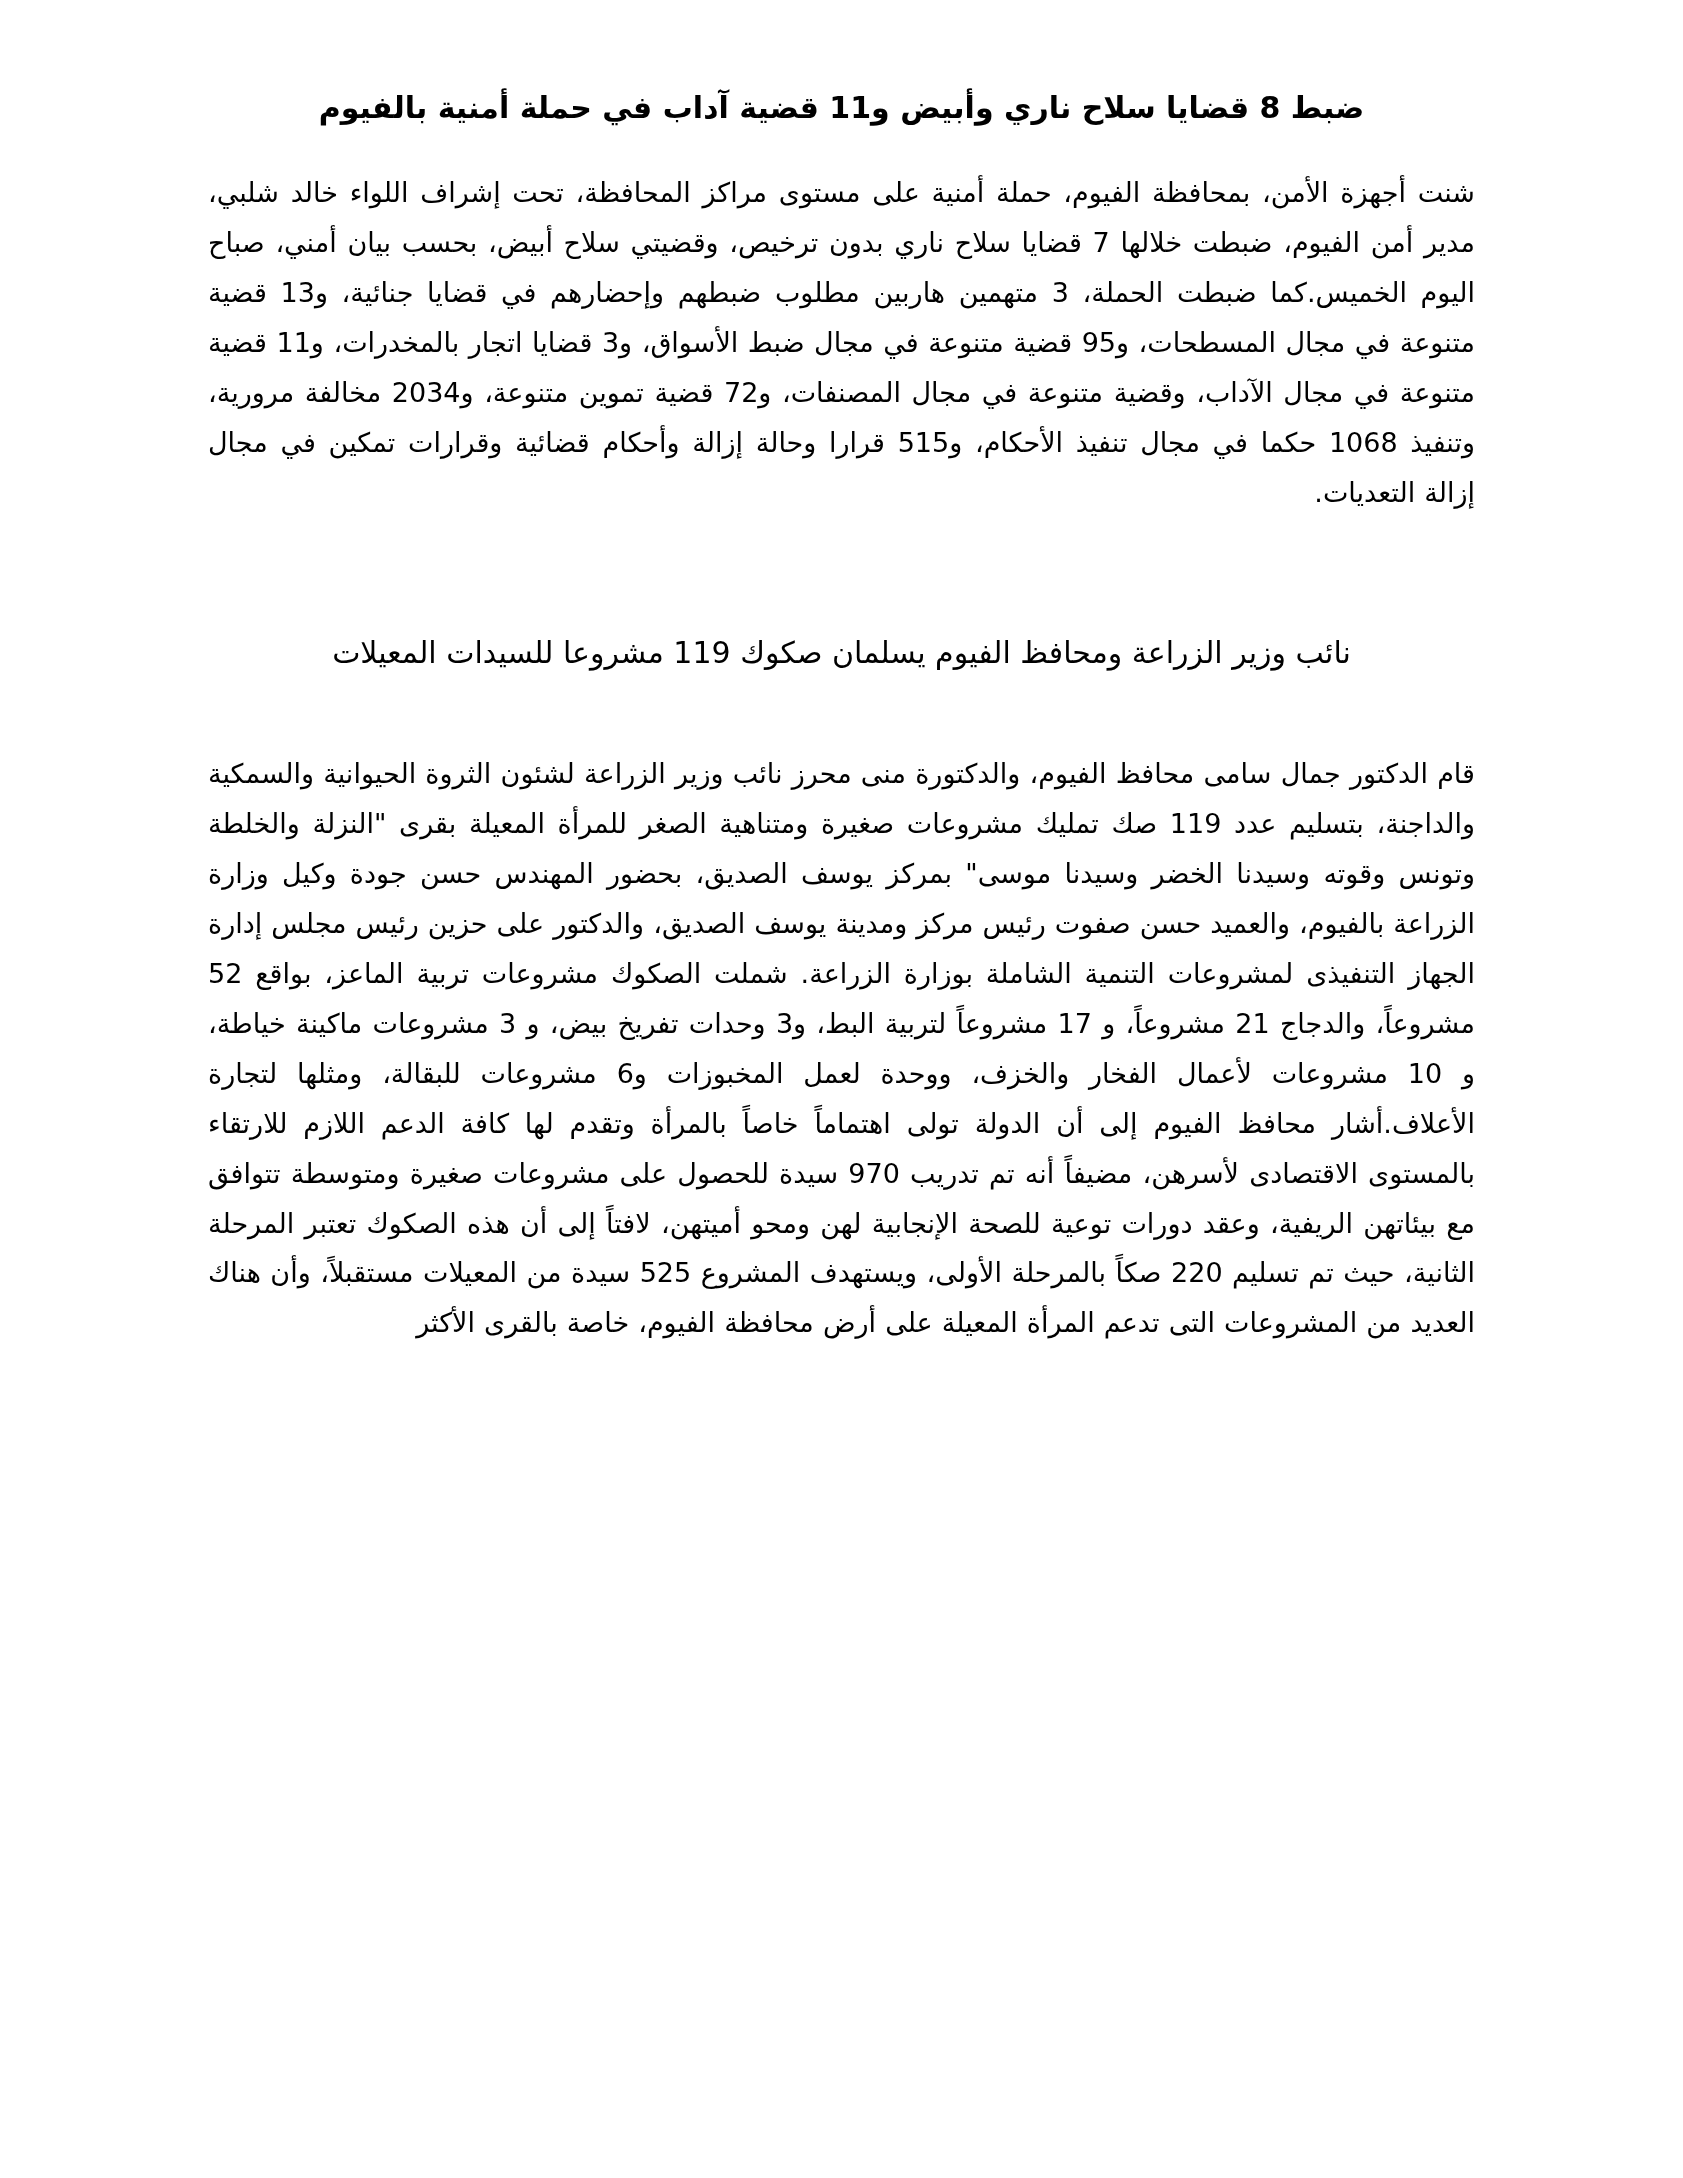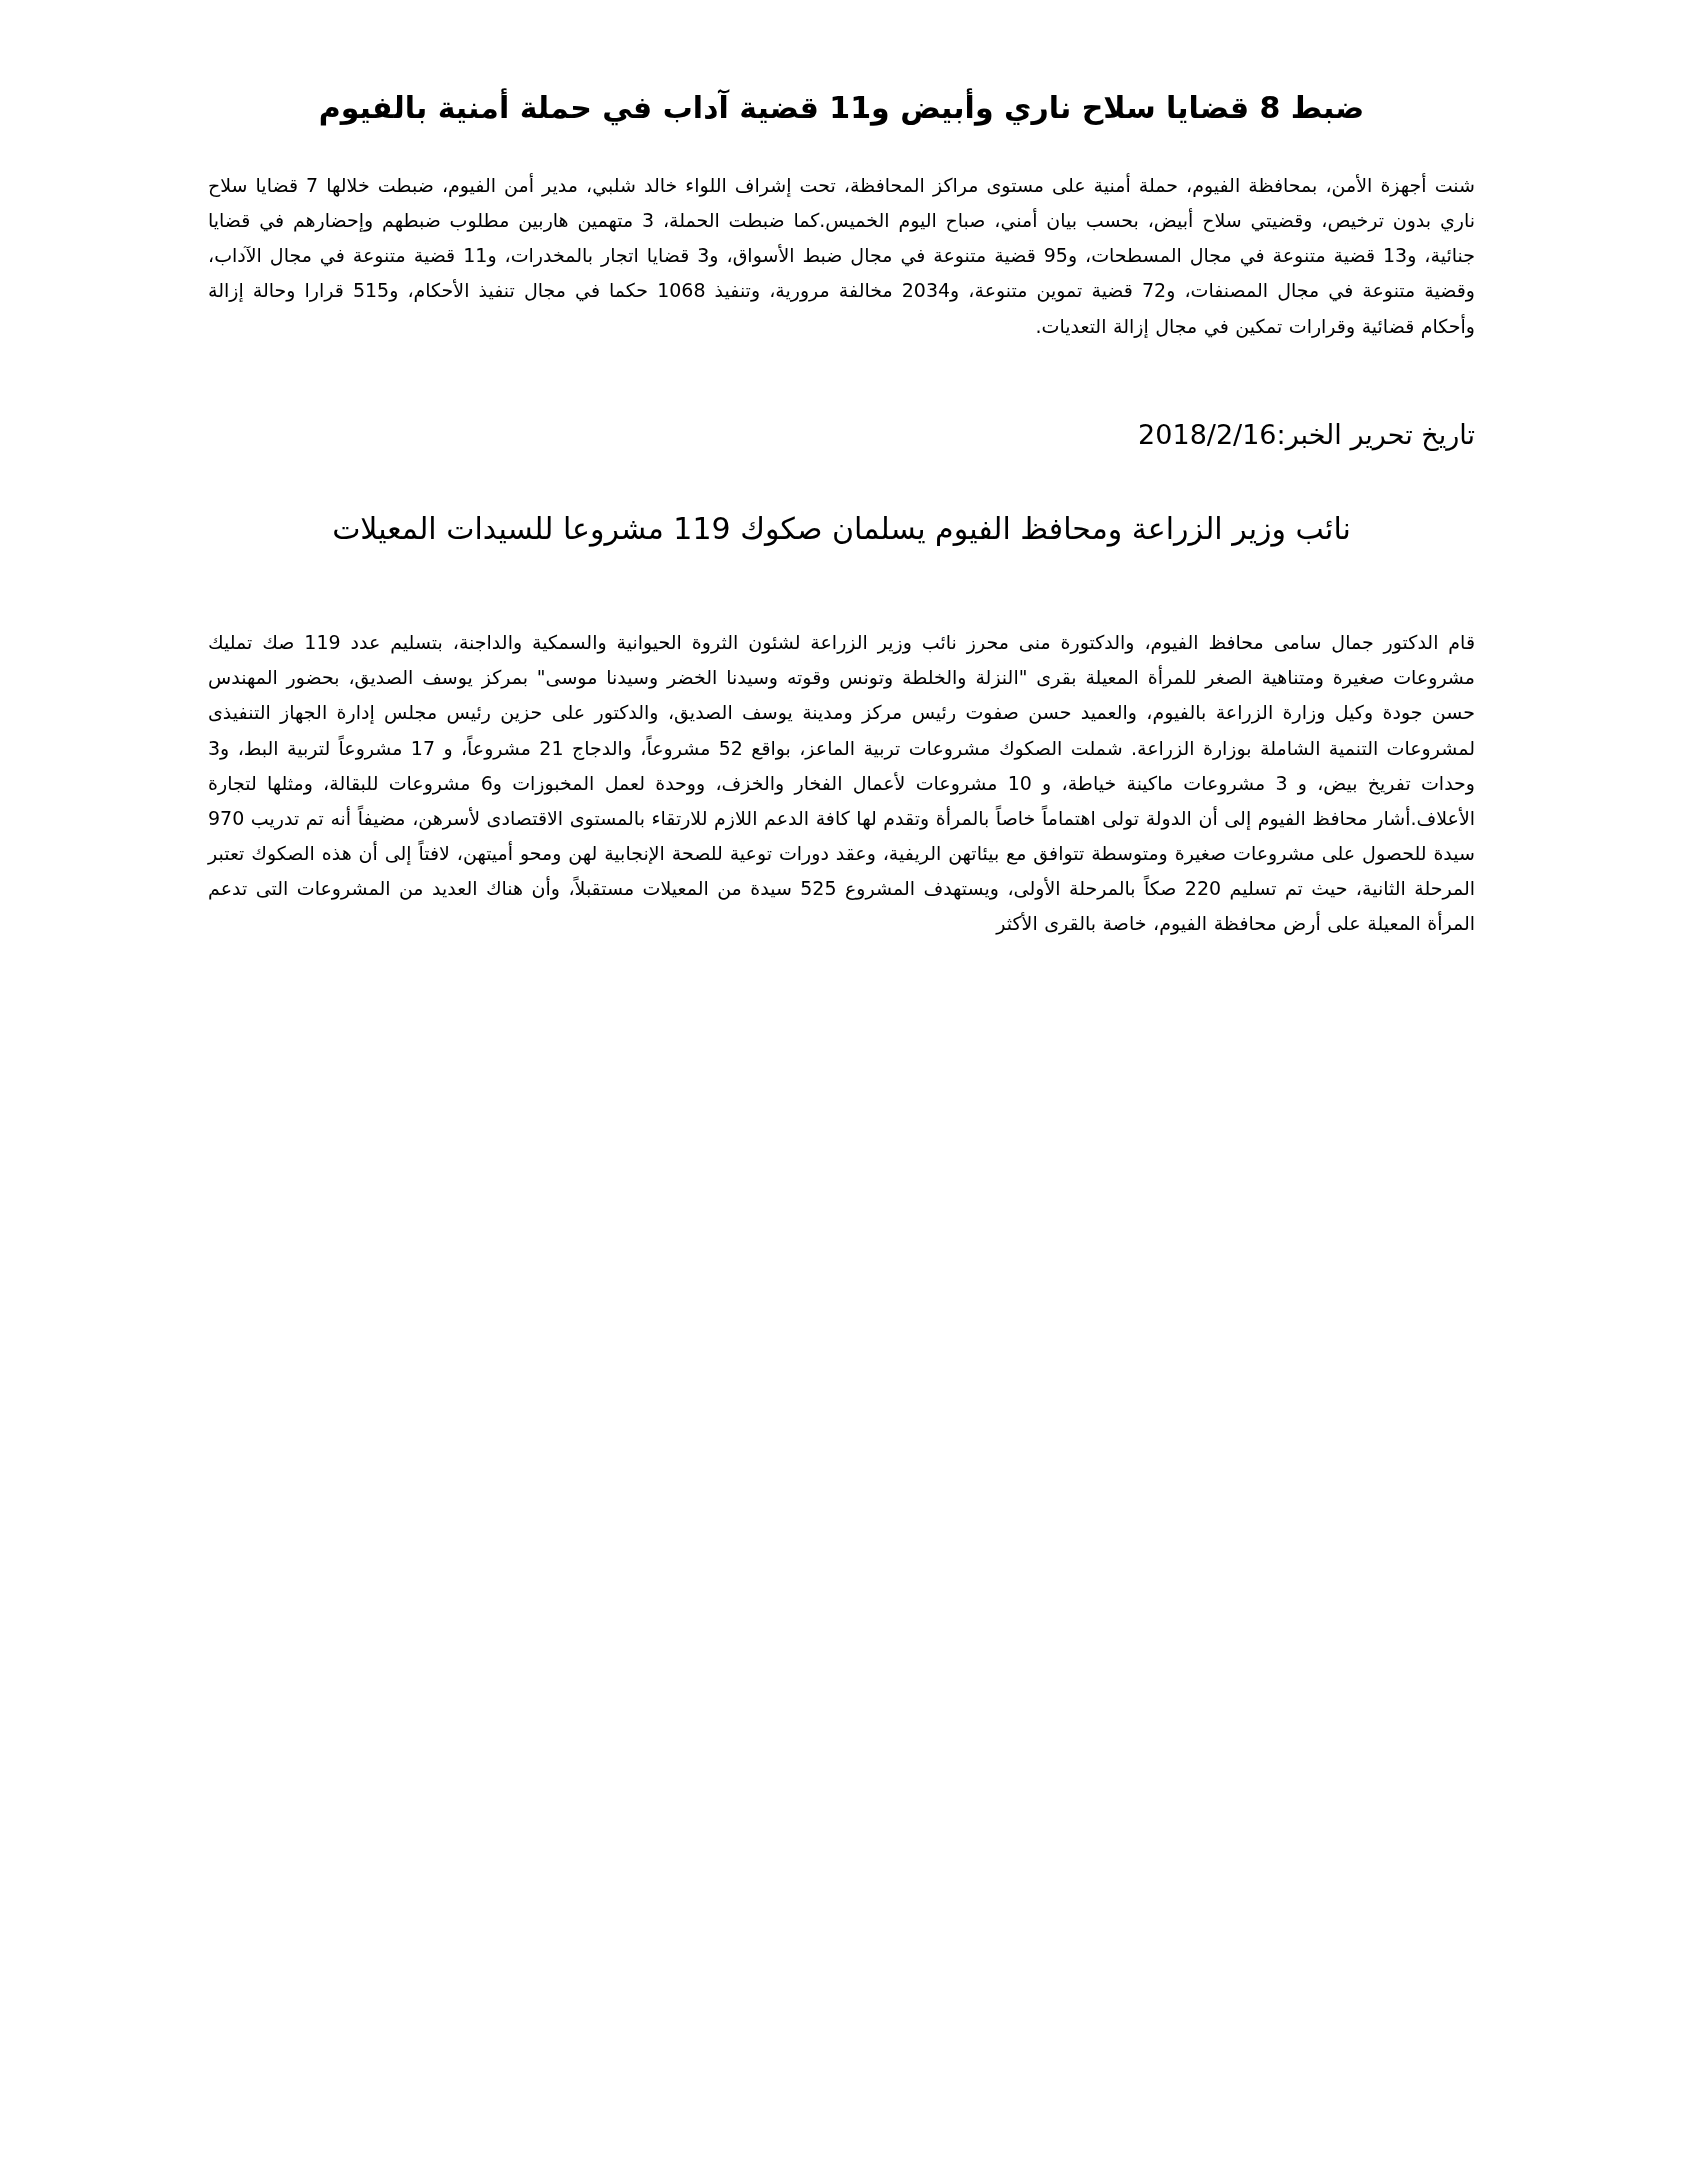--- a/index.html
+++ b/index.html
@@ -30,21 +30,21 @@
   }
   .doc-title-2 {
     font-size: 30px;
     font-weight: normal;
     text-align: center;
     line-height: 1.55;
     margin: 46px 0 10px 0;
     direction: rtl;
   }
   p.body-par {
-    font-size: 19px;
+    font-size: 27px;
     line-height: 1.85;
     text-align: justify;
     text-align-last: right;
     margin: 0 0 26px 0;
     direction: rtl;
     word-spacing: 0.5px;
   }
   p.meta-line {
     font-size: 27px;
     line-height: 1.85;
@@ -64,21 +64,20 @@
 
 <div class="page">
 
   <h1 class="doc-title">ضبط 8 قضايا سلاح ناري وأبيض و11 قضية آداب في حملة أمنية بالفيوم</h1>
 
   <p class="body-par">شنت أجهزة الأمن، بمحافظة الفيوم، حملة أمنية على مستوى مراكز المحافظة، تحت إشراف اللواء خالد شلبي، مدير أمن الفيوم، ضبطت خلالها 7 قضايا سلاح ناري بدون ترخيص، وقضيتي سلاح أبيض، بحسب بيان أمني، صباح اليوم الخميس.كما ضبطت الحملة، 3 متهمين هاربين مطلوب ضبطهم وإحضارهم في قضايا جنائية، و13 قضية متنوعة في مجال المسطحات، و95 قضية متنوعة في مجال ضبط الأسواق، و3 قضايا اتجار بالمخدرات، و11 قضية متنوعة في مجال الآداب، وقضية متنوعة في مجال المصنفات، و72 قضية تموين متنوعة، و2034 مخالفة مرورية، وتنفيذ 1068 حكما في مجال تنفيذ الأحكام، و515 قرارا وحالة إزالة وأحكام قضائية وقرارات تمكين في مجال إزالة التعديات.</p>
 
   <div class="spacer-md"></div>
 
 
-  <p class="meta-line">تاريخ تحرير الخبر:2018/2/16</p>
 
   <h2 class="doc-title-2">نائب وزير الزراعة ومحافظ الفيوم يسلمان صكوك 119 مشروعا للسيدات المعيلات</h2>
 
   <div class="spacer-lg"></div>
 
   <p class="body-par">قام الدكتور جمال سامى محافظ الفيوم، والدكتورة منى محرز نائب وزير الزراعة لشئون الثروة الحيوانية والسمكية والداجنة، بتسليم عدد 119 صك تمليك مشروعات صغيرة ومتناهية الصغر للمرأة المعيلة بقرى "النزلة والخلطة وتونس وقوته وسيدنا الخضر وسيدنا موسى" بمركز يوسف الصديق، بحضور المهندس حسن جودة وكيل وزارة الزراعة بالفيوم، والعميد حسن صفوت رئيس مركز ومدينة يوسف الصديق، والدكتور على حزين رئيس مجلس إدارة الجهاز التنفيذى لمشروعات التنمية الشاملة بوزارة الزراعة. شملت الصكوك مشروعات تربية الماعز، بواقع 52 مشروعاً، والدجاج 21 مشروعاً، و 17 مشروعاً لتربية البط، و3 وحدات تفريخ بيض، و 3 مشروعات ماكينة خياطة، و 10 مشروعات لأعمال الفخار والخزف، ووحدة لعمل المخبوزات و6 مشروعات للبقالة، ومثلها لتجارة الأعلاف.أشار محافظ الفيوم إلى أن الدولة تولى اهتماماً خاصاً بالمرأة وتقدم لها كافة الدعم اللازم للارتقاء بالمستوى الاقتصادى لأسرهن، مضيفاً أنه تم تدريب 970 سيدة للحصول على مشروعات صغيرة ومتوسطة تتوافق مع بيئاتهن الريفية، وعقد دورات توعية للصحة الإنجابية لهن ومحو أميتهن، لافتاً إلى أن هذه الصكوك تعتبر المرحلة الثانية، حيث تم تسليم 220 صكاً بالمرحلة الأولى، ويستهدف المشروع 525 سيدة من المعيلات مستقبلاً، وأن هناك العديد من المشروعات التى تدعم المرأة المعيلة على أرض محافظة الفيوم، خاصة بالقرى الأكثر</p>
 
 </div>
 
 

